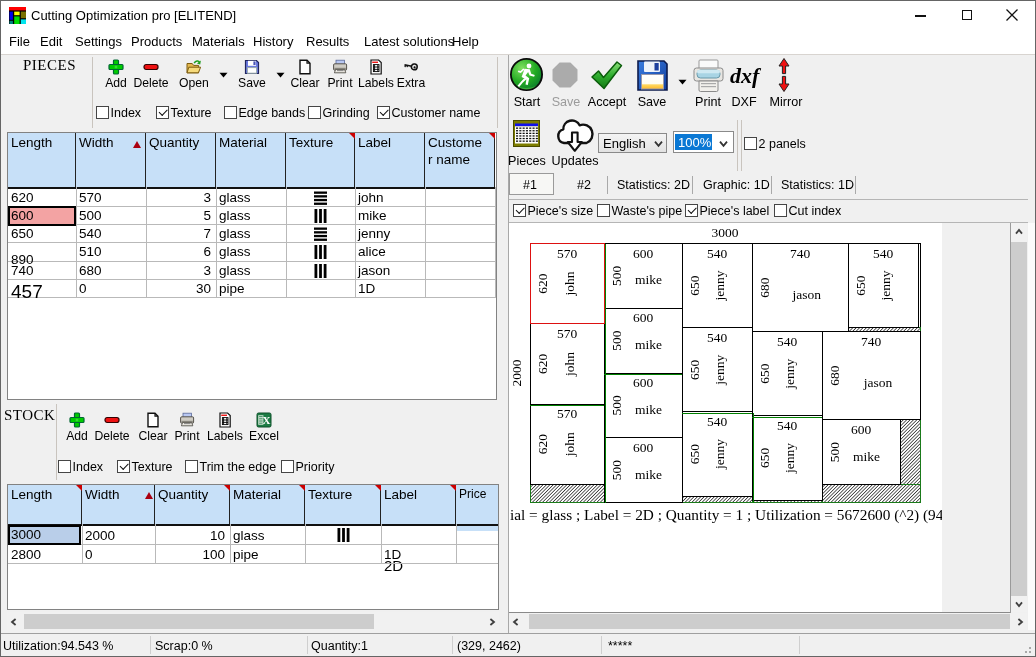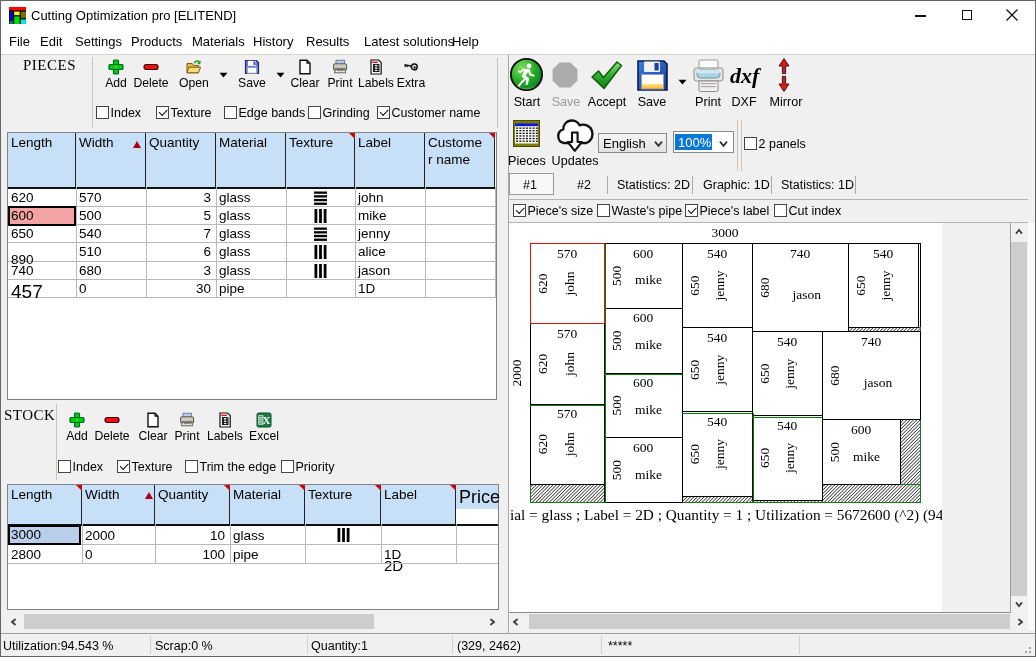--- a/index.html
+++ b/index.html
@@ -248,21 +248,21 @@
 <div class="cblab" style="left:199.5px;top:460px;">Trim the edge</div>
 <div class="cb" style="left:281px;top:460px;"></div>
 <div class="cblab" style="left:295.5px;top:460px;">Priority</div>
 <div class="abs" style="left:7px;top:484px;width:492px;height:126px;background:#fff;border:1px solid #828282"></div>
 <div class="abs" style="left:8px;top:485px;width:74px;height:39px;background:#c7e0f8;border-right:1px solid #222;padding:2px 0 0 3px;font-size:13.5px">Length</div>
 <div class="abs" style="left:82px;top:485px;width:73px;height:39px;background:#c7e0f8;border-right:1px solid #222;padding:2px 0 0 3px;font-size:13.5px">Width</div>
 <div class="abs" style="left:155px;top:485px;width:75px;height:39px;background:#c7e0f8;border-right:1px solid #222;padding:2px 0 0 3px;font-size:13.5px">Quantity</div>
 <div class="abs" style="left:230px;top:485px;width:75px;height:39px;background:#c7e0f8;border-right:1px solid #222;padding:2px 0 0 3px;font-size:13.5px">Material</div>
 <div class="abs" style="left:305px;top:485px;width:76px;height:39px;background:#c7e0f8;border-right:1px solid #222;padding:2px 0 0 3px;font-size:13.5px">Texture</div>
 <div class="abs" style="left:381px;top:485px;width:75px;height:39px;background:#c7e0f8;border-right:1px solid #222;padding:2px 0 0 3px;font-size:13.5px">Label</div>
-<div class="abs" style="left:456px;top:485px;width:42px;height:24px;background:#c7e0f8;padding:2px 0 0 3px;font-size:18px">Price</div>
+<div class="abs" style="left:456px;top:485px;width:42px;height:46px;background:#c7e0f8;padding:2px 0 0 3px;font-size:12px">Price</div>
 <div class="abs" style="left:8px;top:524px;width:490px;height:1.5px;background:#111"></div>
 <div class="abs" style="left:145px;top:492px;width:0;height:0;border-bottom:7px solid #aa0011;border-left:4.5px solid transparent;border-right:4.5px solid transparent;z-index:5"></div>
 <div class="abs" style="left:76px;top:485px;width:0;height:0;border-top:6px solid #cc0000;border-left:6px solid transparent;z-index:5"></div>
 <div class="abs" style="left:224px;top:485px;width:0;height:0;border-top:6px solid #cc0000;border-left:6px solid transparent;z-index:5"></div>
 <div class="abs" style="left:299px;top:485px;width:0;height:0;border-top:6px solid #cc0000;border-left:6px solid transparent;z-index:5"></div>
 <div class="abs" style="left:375px;top:485px;width:0;height:0;border-top:6px solid #cc0000;border-left:6px solid transparent;z-index:5"></div>
 <div class="abs" style="left:450px;top:485px;width:0;height:0;border-top:6px solid #cc0000;border-left:6px solid transparent;z-index:5"></div>
 <div class="abs" style="left:8px;top:543.5px;width:490px;height:1px;background:#b9b9b9"></div>
 <div class="abs" style="left:11px;top:527.5px;font-size:13.5px;white-space:nowrap">3000</div>
 <div class="abs" style="left:85px;top:527.5px;font-size:13.5px;white-space:nowrap">2000</div>

